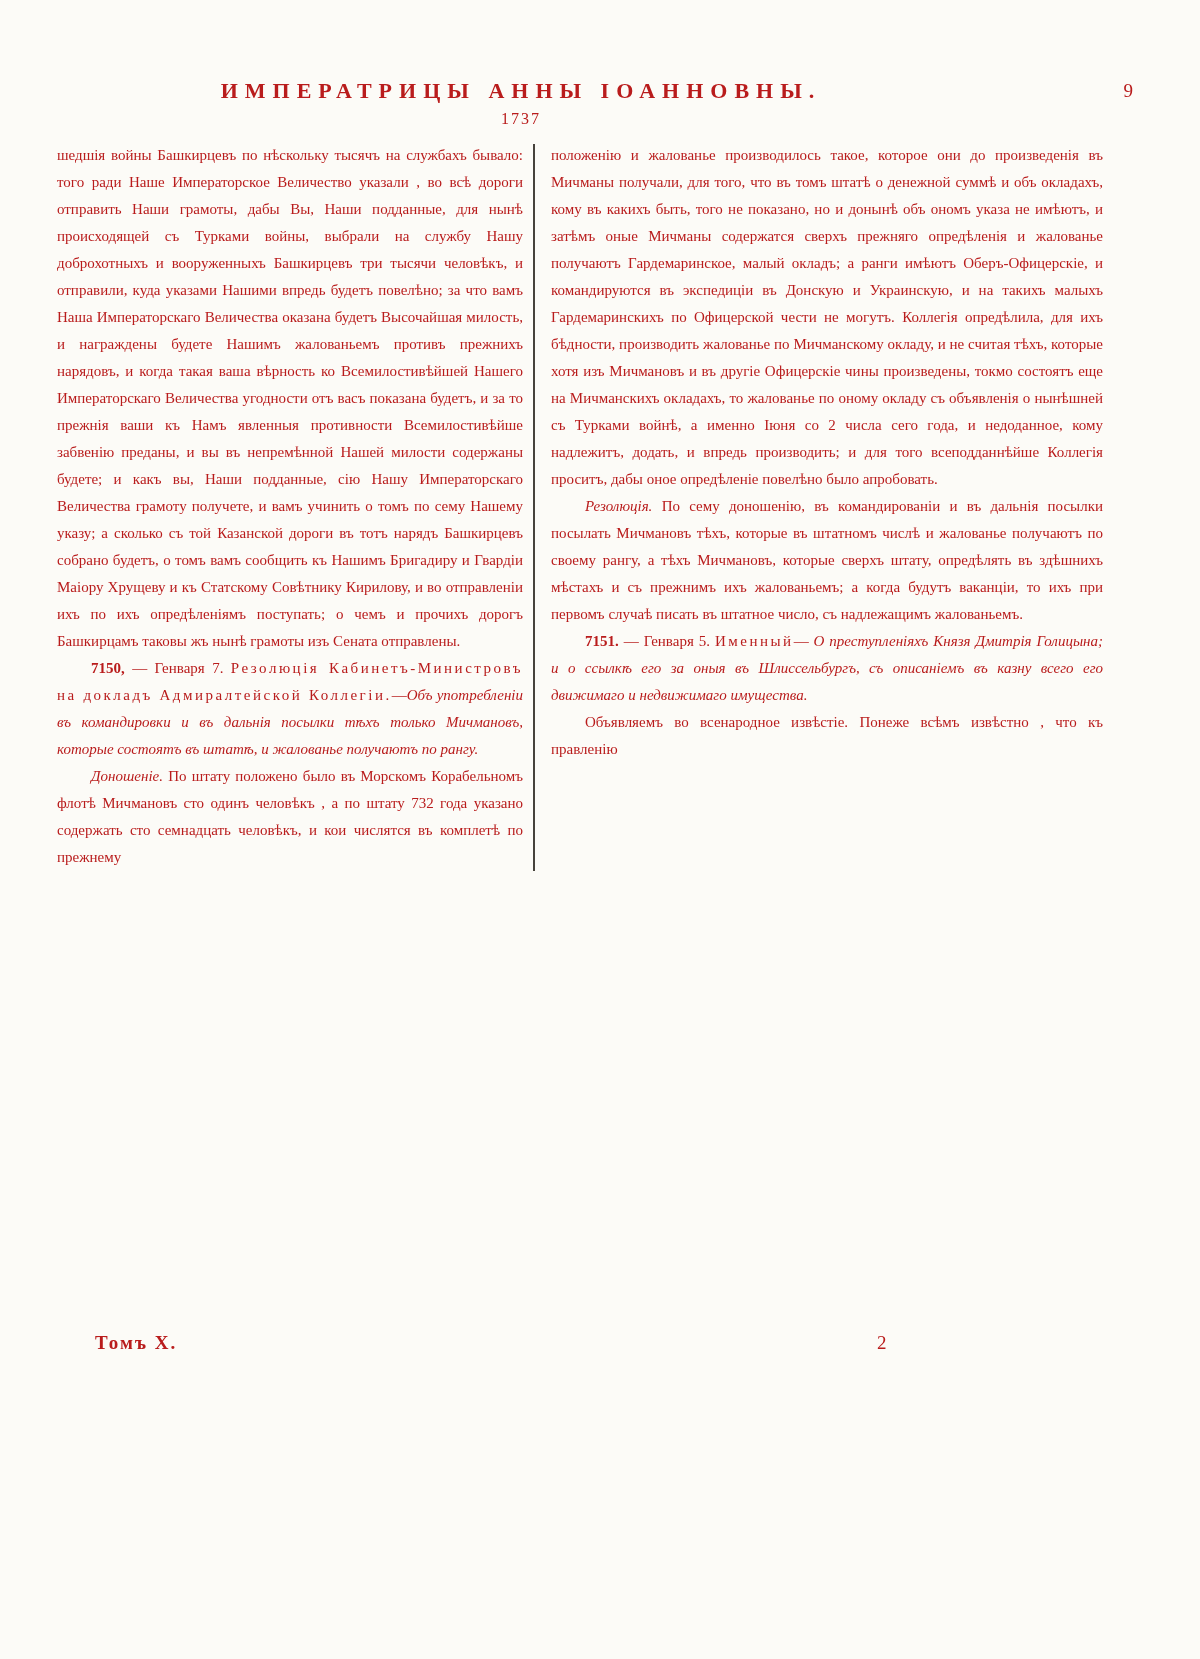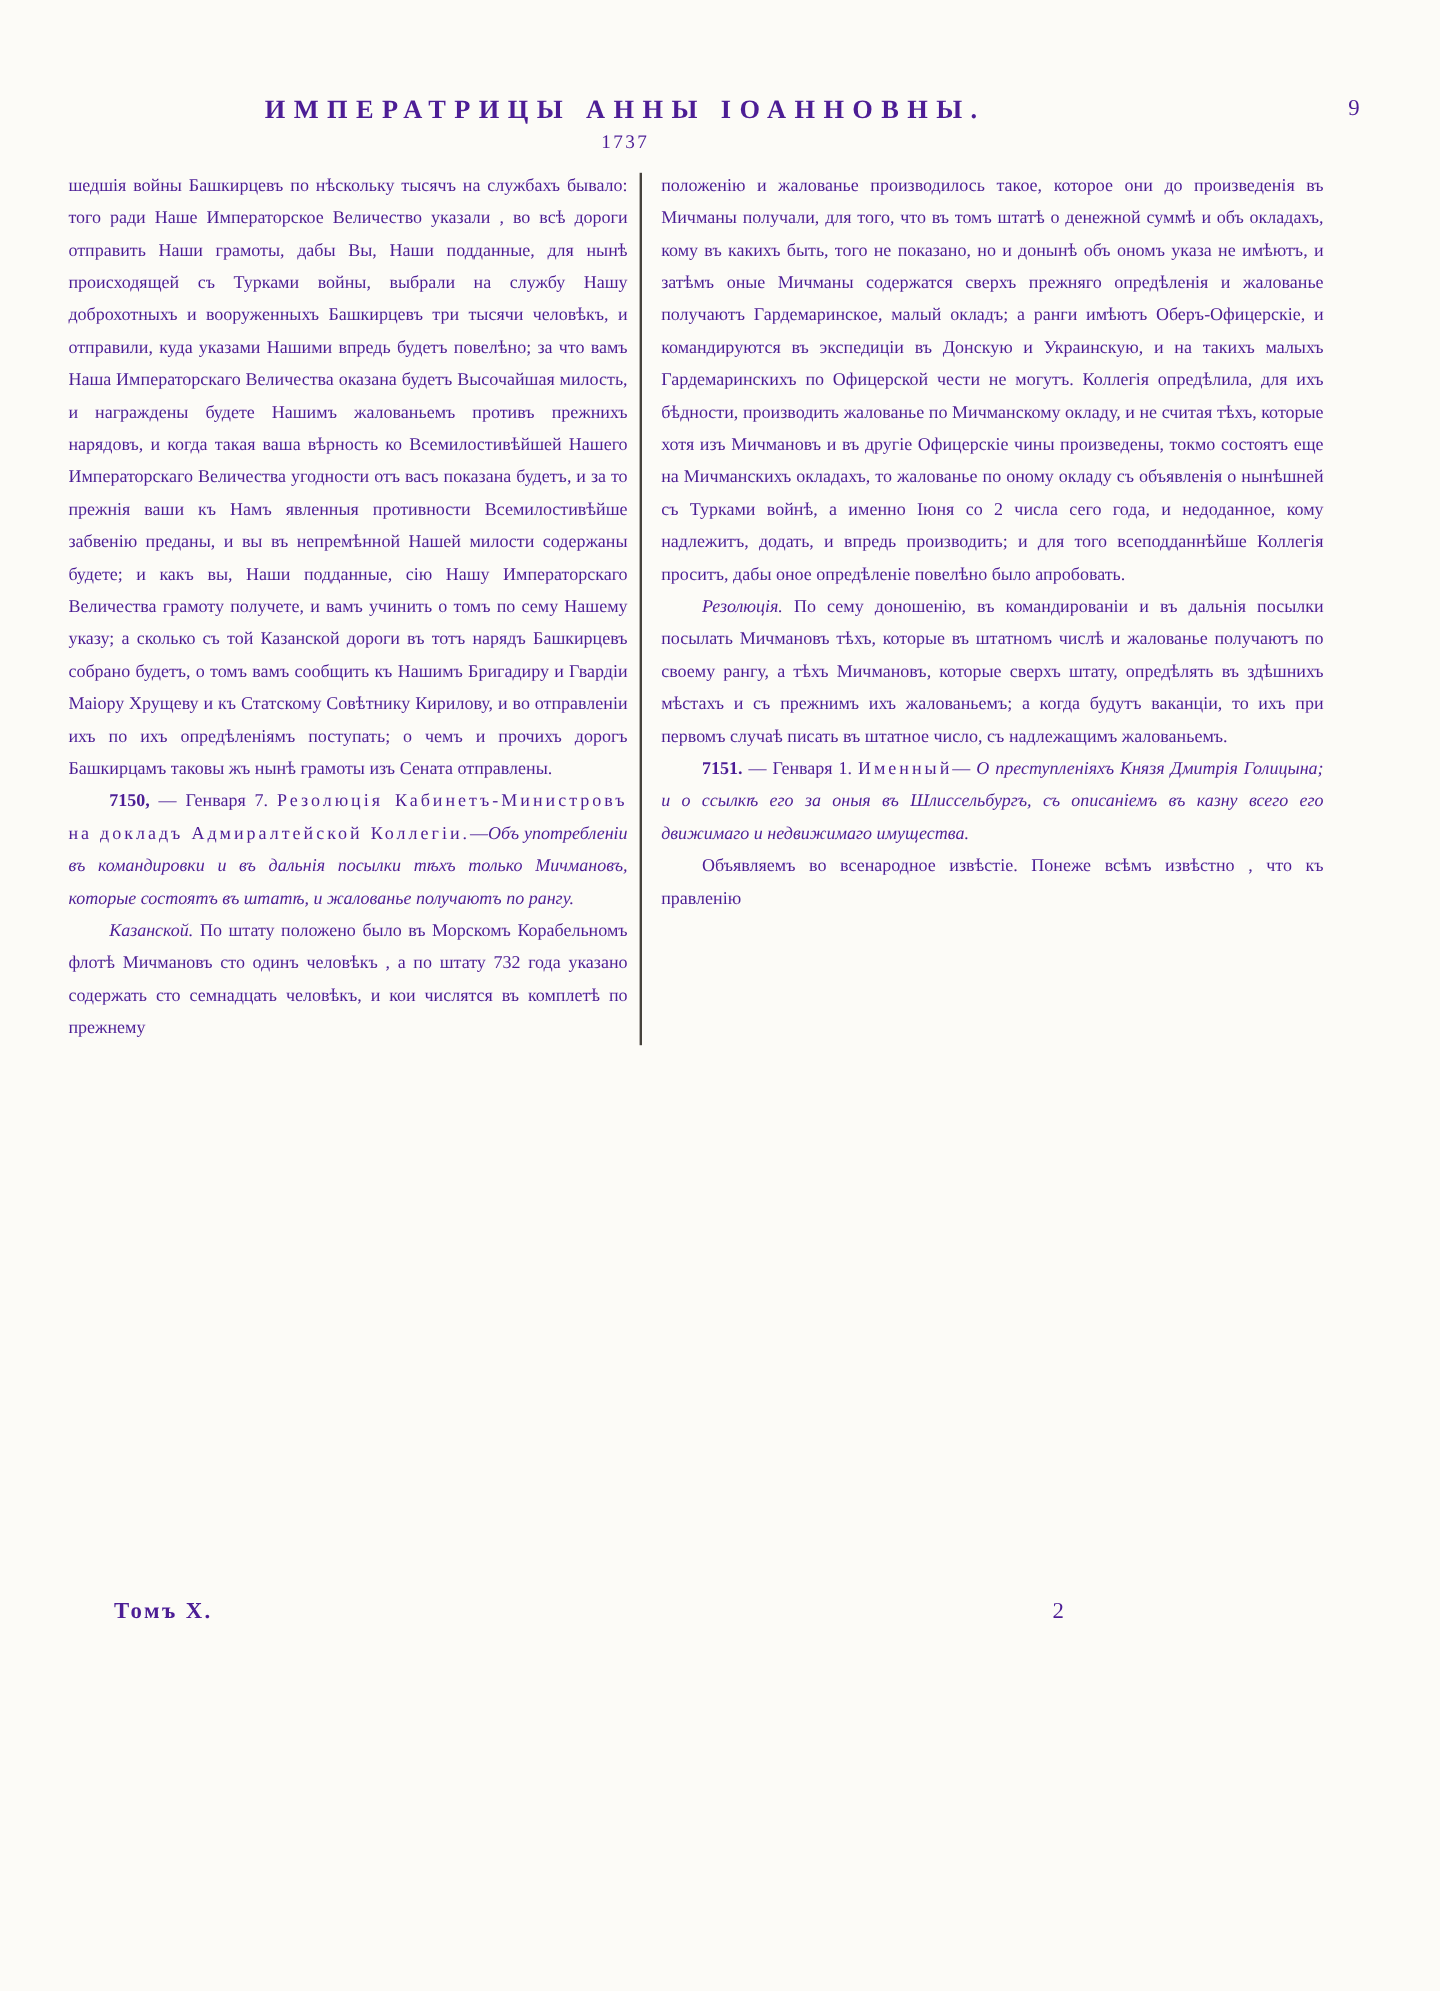--- a/index.html
+++ b/index.html
@@ -6,21 +6,21 @@
     margin: 0;
     padding: 0;
     background: #e8e8e4;
   }
   .page {
     position: relative;
     width: 1200px;
     height: 1659px;
     margin: 0 auto;
     background: #fcfbf7;
-    color: #4c1d95;
+    color: #b91c1c;
     font-family: "Liberation Serif", "DejaVu Serif", serif;
     overflow: hidden;
   }
   .content {
     position: absolute;
     left: 57px;
     top: 78px;
     width: 1058px;
   }
   .header {
@@ -99,27 +99,27 @@
       <span class="header-title">ИМПЕРАТРИЦЫ АННЫ ІОАННОВНЫ.</span>
       <span class="pagenum">9</span>
     </div>
 
     <div class="year">1737</div>
 
     <div class="columns">
       <div class="col left">
           <p class="para"><span class="run">шедшія войны Башкирцевъ по нѣскольку тысячъ на службахъ бывало: того ради Наше Императорское Величество указали , во всѣ дороги отправить Наши грамоты, дабы Вы, Наши подданные, для нынѣ происходящей съ Турками войны, выбрали на службу Нашу доброхотныхъ и вооруженныхъ Башкирцевъ три тысячи человѣкъ, и отправили, куда указами Нашими впредь будетъ повелѣно; за что вамъ Наша Императорскаго Величества оказана будетъ Высочайшая милость, и награждены будете Нашимъ жалованьемъ противъ прежнихъ нарядовъ, и когда такая ваша вѣрность ко Всемилостивѣйшей Нашего Императорскаго Величества угодности отъ васъ показана будетъ, и за то прежнія ваши къ Намъ явленныя противности Всемилостивѣйше забвенію преданы, и вы въ непремѣнной Нашей милости содержаны будете; и какъ вы, Наши подданные, сію Нашу Императорскаго Величества грамоту получете, и вамъ учинить о томъ по сему Нашему указу; а сколько съ той Казанской дороги въ тотъ нарядъ Башкирцевъ собрано будетъ, о томъ вамъ сообщить къ Нашимъ Бригадиру и Гвардіи Маіору Хрущеву и къ Статскому Совѣтнику Кирилову, и во отправленіи ихъ по ихъ опредѣленіямъ поступать; о чемъ и прочихъ дорогъ Башкирцамъ таковы жъ нынѣ грамоты изъ Сената отправлены.</span></p>
           <p class="para indent"><span class="run bd">7150,</span><span class="run"> — Генваря 7. </span><span class="run sp">Резолюція Кабинетъ-Министровъ на докладъ Адмиралтейской Коллегіи.</span><span class="run">—</span><span class="run it">Объ употребленіи въ командировки и въ дальнія посылки тѣхъ только Мичмановъ, которые состоятъ въ штатѣ, и жалованье получаютъ по рангу.</span></p>
-          <p class="para indent"><span class="run it">Казанской.</span><span class="run"> По штату положено было въ Морскомъ Корабельномъ флотѣ Мичмановъ сто одинъ человѣкъ , а по штату 732 года указано содержать сто семнадцать человѣкъ, и кои числятся въ комплетѣ по прежнему</span></p>
+          <p class="para indent"><span class="run it">Доношеніе.</span><span class="run"> По штату положено было въ Морскомъ Корабельномъ флотѣ Мичмановъ сто одинъ человѣкъ , а по штату 732 года указано содержать сто семнадцать человѣкъ, и кои числятся въ комплетѣ по прежнему</span></p>
         </div>
       <div class="divider"></div>
       <div class="col right">
           <p class="para"><span class="run">положенію и жалованье производилось такое, которое они до произведенія въ Мичманы получали, для того, что въ томъ штатѣ о денежной суммѣ и объ окладахъ, кому въ какихъ быть, того не показано, но и донынѣ объ ономъ указа не имѣютъ, и затѣмъ оные Мичманы содержатся сверхъ прежняго опредѣленія и жалованье получаютъ Гардемаринское, малый окладъ; а ранги имѣютъ Оберъ-Офицерскіе, и командируются въ экспедиціи въ Донскую и Украинскую, и на такихъ малыхъ Гардемаринскихъ по Офицерской чести не могутъ. Коллегія опредѣлила, для ихъ бѣдности, производить жалованье по Мичманскому окладу, и не считая тѣхъ, которые хотя изъ Мичмановъ и въ другіе Офицерскіе чины произведены, токмо состоятъ еще на Мичманскихъ окладахъ, то жалованье по оному окладу съ объявленія о нынѣшней съ Турками войнѣ, а именно Іюня со 2 числа сего года, и недоданное, кому надлежитъ, додать, и впредь производить; и для того всеподданнѣйше Коллегія проситъ, дабы оное опредѣленіе повелѣно было апробовать.</span></p>
           <p class="para indent"><span class="run it">Резолюція.</span><span class="run"> По сему доношенію, въ командированіи и въ дальнія посылки посылать Мичмановъ тѣхъ, которые въ штатномъ числѣ и жалованье получаютъ по своему рангу, а тѣхъ Мичмановъ, которые сверхъ штату, опредѣлять въ здѣшнихъ мѣстахъ и съ прежнимъ ихъ жалованьемъ; а когда будутъ ваканціи, то ихъ при первомъ случаѣ писать въ штатное число, съ надлежащимъ жалованьемъ.</span></p>
-          <p class="para indent"><span class="run bd">7151.</span><span class="run"> — Генваря 1. </span><span class="run sp">Именный</span><span class="run">— </span><span class="run it">О преступленіяхъ Князя Дмитрія Голицына; и о ссылкѣ его за оныя въ Шлиссельбургъ, съ описаніемъ въ казну всего его движимаго и недвижимаго имущества.</span></p>
+          <p class="para indent"><span class="run bd">7151.</span><span class="run"> — Генваря 5. </span><span class="run sp">Именный</span><span class="run">— </span><span class="run it">О преступленіяхъ Князя Дмитрія Голицына; и о ссылкѣ его за оныя въ Шлиссельбургъ, съ описаніемъ въ казну всего его движимаго и недвижимаго имущества.</span></p>
           <p class="para indent"><span class="run">Объявляемъ во всенародное извѣстіе. Понеже всѣмъ извѣстно , что къ правленію</span></p>
         </div>
     </div>
 
   </div>
 
   <span class="footer-vol">Томъ X.</span>
   <span class="footer-sig">2</span>
 </div>
 

